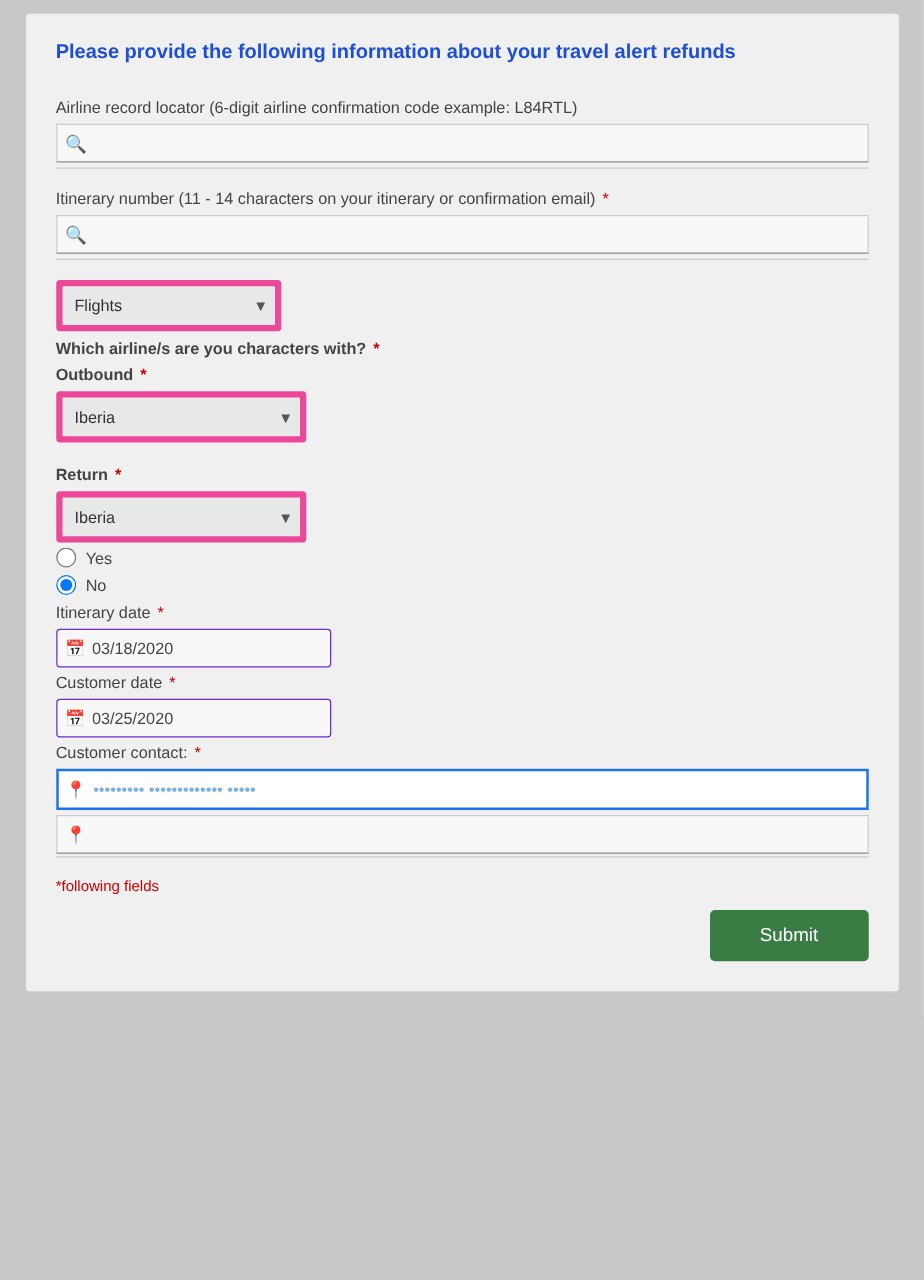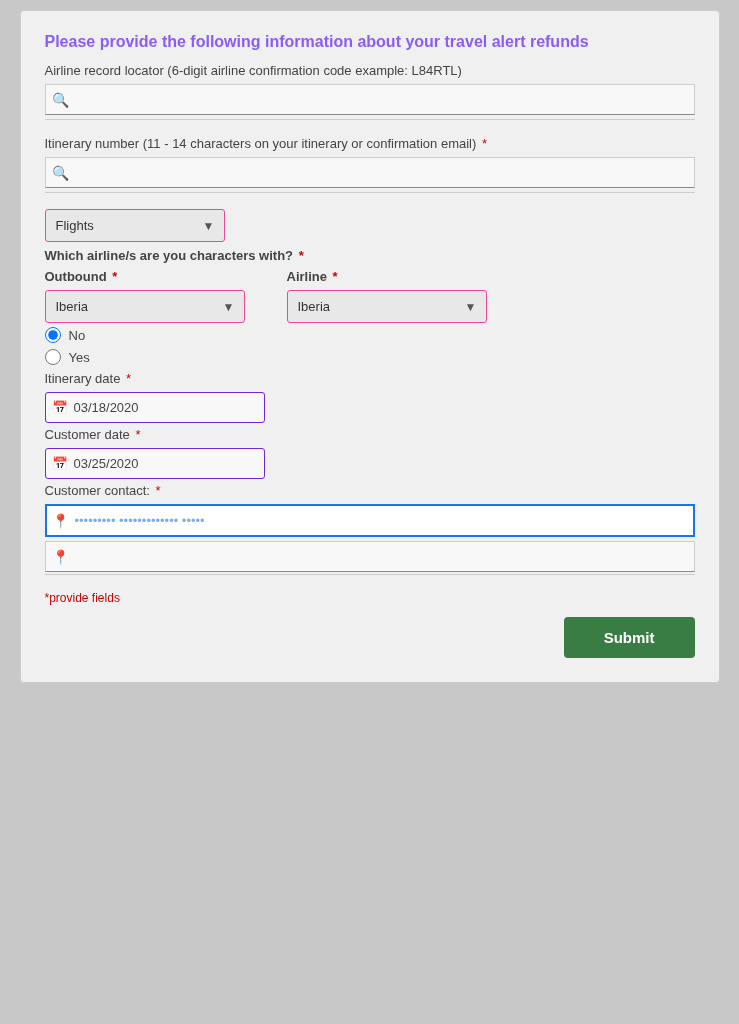--- a/index.html
+++ b/index.html
@@ -25,22 +25,22 @@
       border: 1px solid #ccc;
       border-radius: 4px;
       padding: 20px 24px 24px 24px;
       width: 700px;
       max-width: 100%;
     }
 
     .form-title {
       font-size: 16px;
       font-weight: bold;
-      color: #8b5cf6;
-      margin-bottom: 10px;
+      color: #1d4ed8;
+      margin-bottom: 25px;
       line-height: 1.4;
     }
 
     .field-group {
       margin-bottom: 4px;
     }
 
     .field-label {
       font-size: 13px;
       color: #444;
@@ -87,21 +87,21 @@
 
     .select-wrapper {
       position: relative;
       display: inline-block;
     }
 
     .select-input {
       appearance: none;
       -webkit-appearance: none;
       background: #e8e8e8;
-      border: 1px solid #ec4899;
+      border: 5px solid #ec4899;
       border-radius: 3px;
       padding: 8px 32px 8px 10px;
       font-size: 13px;
       color: #333;
       cursor: pointer;
       outline: none;
       min-width: 180px;
     }
 
     .select-arrow {
@@ -109,22 +109,23 @@
       right: 10px;
       top: 50%;
       transform: translateY(-50%);
       pointer-events: none;
       color: #555;
       font-size: 12px;
     }
 
     .airline-row {
       display: flex;
-      gap: 42px;
+      gap: 18px;
       align-items: flex-start;
+      flex-direction: column;
     }
 
     .airline-col {
       flex: 0 0 auto;
     }
 
     .airline-col .select-input {
       min-width: 200px;
     }
 
@@ -203,21 +204,21 @@
       margin-top: 8px;
     }
 
     .submit-button {
       background: #3a7d44;
       color: #fff;
       border: none;
       border-radius: 4px;
       padding: 12px 40px;
       font-size: 15px;
-      font-weight: bold;
+      font-weight: normal;
       cursor: pointer;
     }
 
     .section-spacing {
       margin-top: 6px;
     }
   </style>
 </head>
 <body>
 
@@ -274,46 +275,46 @@
             <option value="Delta">Delta</option>
             <option value="United">United</option>
             <option value="Other">Other</option>
           </select>
           <span class="select-arrow">▼</span>
         </div>
       </div>
 
       <div class="airline-col">
         <span class="airline-label">
-          <span>Airline</span><span class="required-star"> *</span>
+          <span>Return</span><span class="required-star"> *</span>
         </span>
         <div class="select-wrapper">
           <select class="select-input">
             <option value="Iberia" selected="">Iberia</option>
             <option value="American Airlines">American Airlines</option>
             <option value="Delta">Delta</option>
             <option value="United">United</option>
             <option value="Other">Other</option>
           </select>
           <span class="select-arrow">▼</span>
         </div>
       </div>
     </div>
   </div>
 
   <div class="field-group">
     <div class="radio-group">
       <label class="radio-item">
+        <input type="radio" name="booked24" value="Yes" style="">
+        <span class="radio-label">Yes</span>
+      </label>
+      <label class="radio-item">
         <input type="radio" name="booked24" value="No" checked="" style="">
         <span class="radio-label">No</span>
       </label>
-      <label class="radio-item">
-        <input type="radio" name="booked24" value="Yes" style="">
-        <span class="radio-label">Yes</span>
-      </label>
     </div>
   </div>
 
   <div class="field-group">
     <label class="field-label">
       <span>Itinerary date</span><span class="required-star"> *</span>
     </label>
     <div class="date-input-wrapper">
       <span class="date-icon">📅</span>
       <input type="text" class="date-input" value="03/18/2020" style="">
@@ -341,19 +342,19 @@
   </div>
 
   <div class="field-group">
     <div class="input-wrapper">
       <span class="input-icon">📍</span>
       <input type="text" class="text-input" value="" placeholder="" style="color: rgb(187, 187, 187);">
     </div>
     <hr class="divider-line" style="margin-top:2px;">
   </div>
 
-  <div class="required-note">*provide fields</div>
+  <div class="required-note">*following fields</div>
 
   <div class="submit-row">
     <button class="submit-button">Submit</button>
   </div>
 
 </div>
 
 </body></html>

